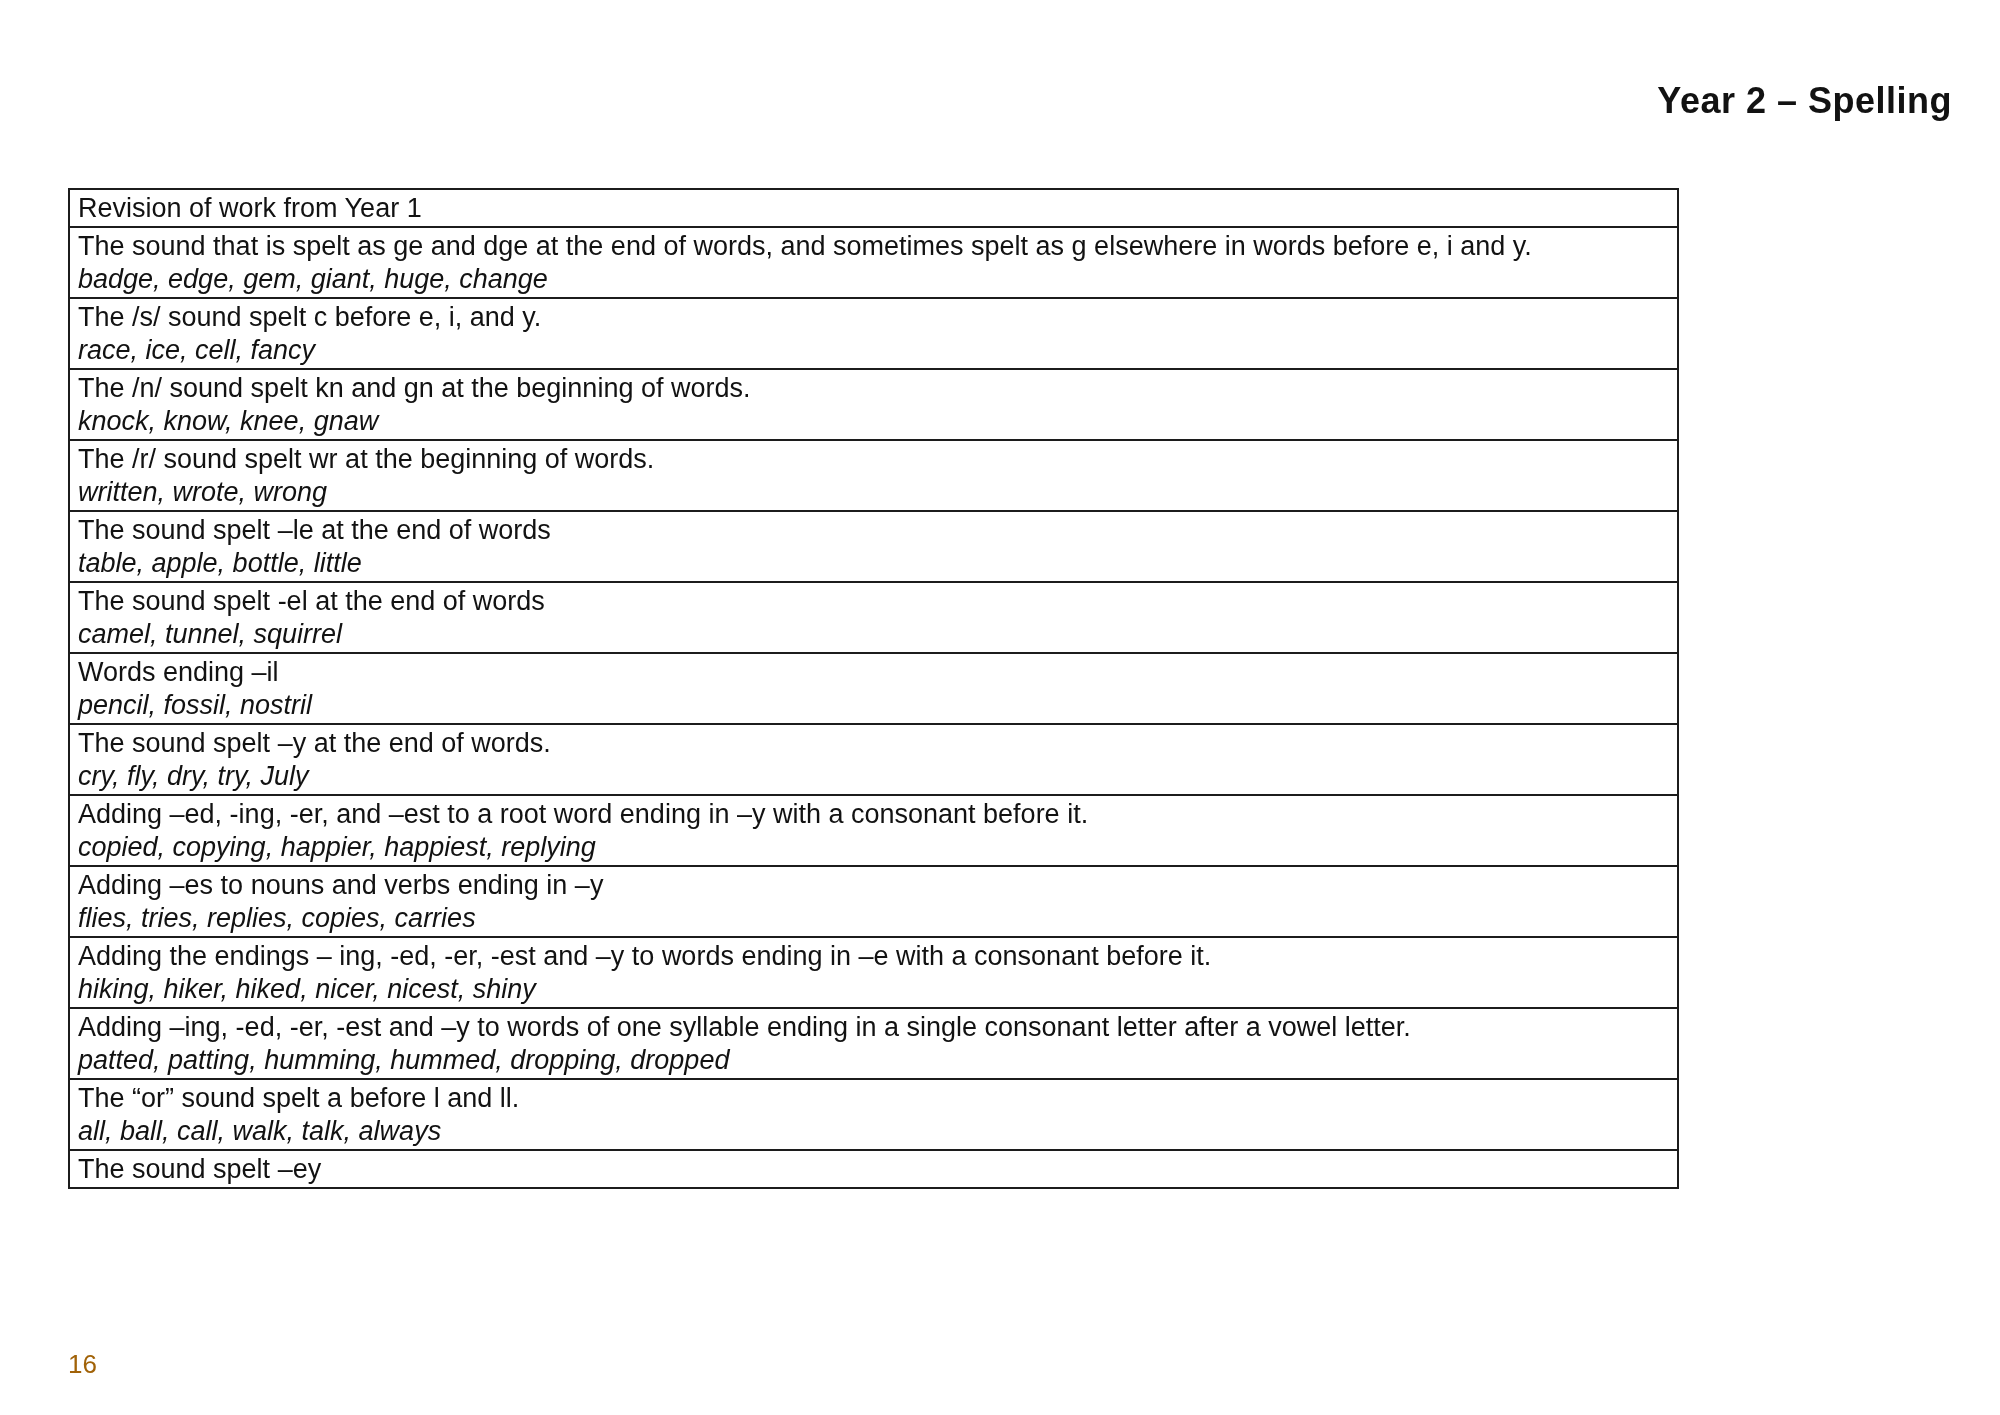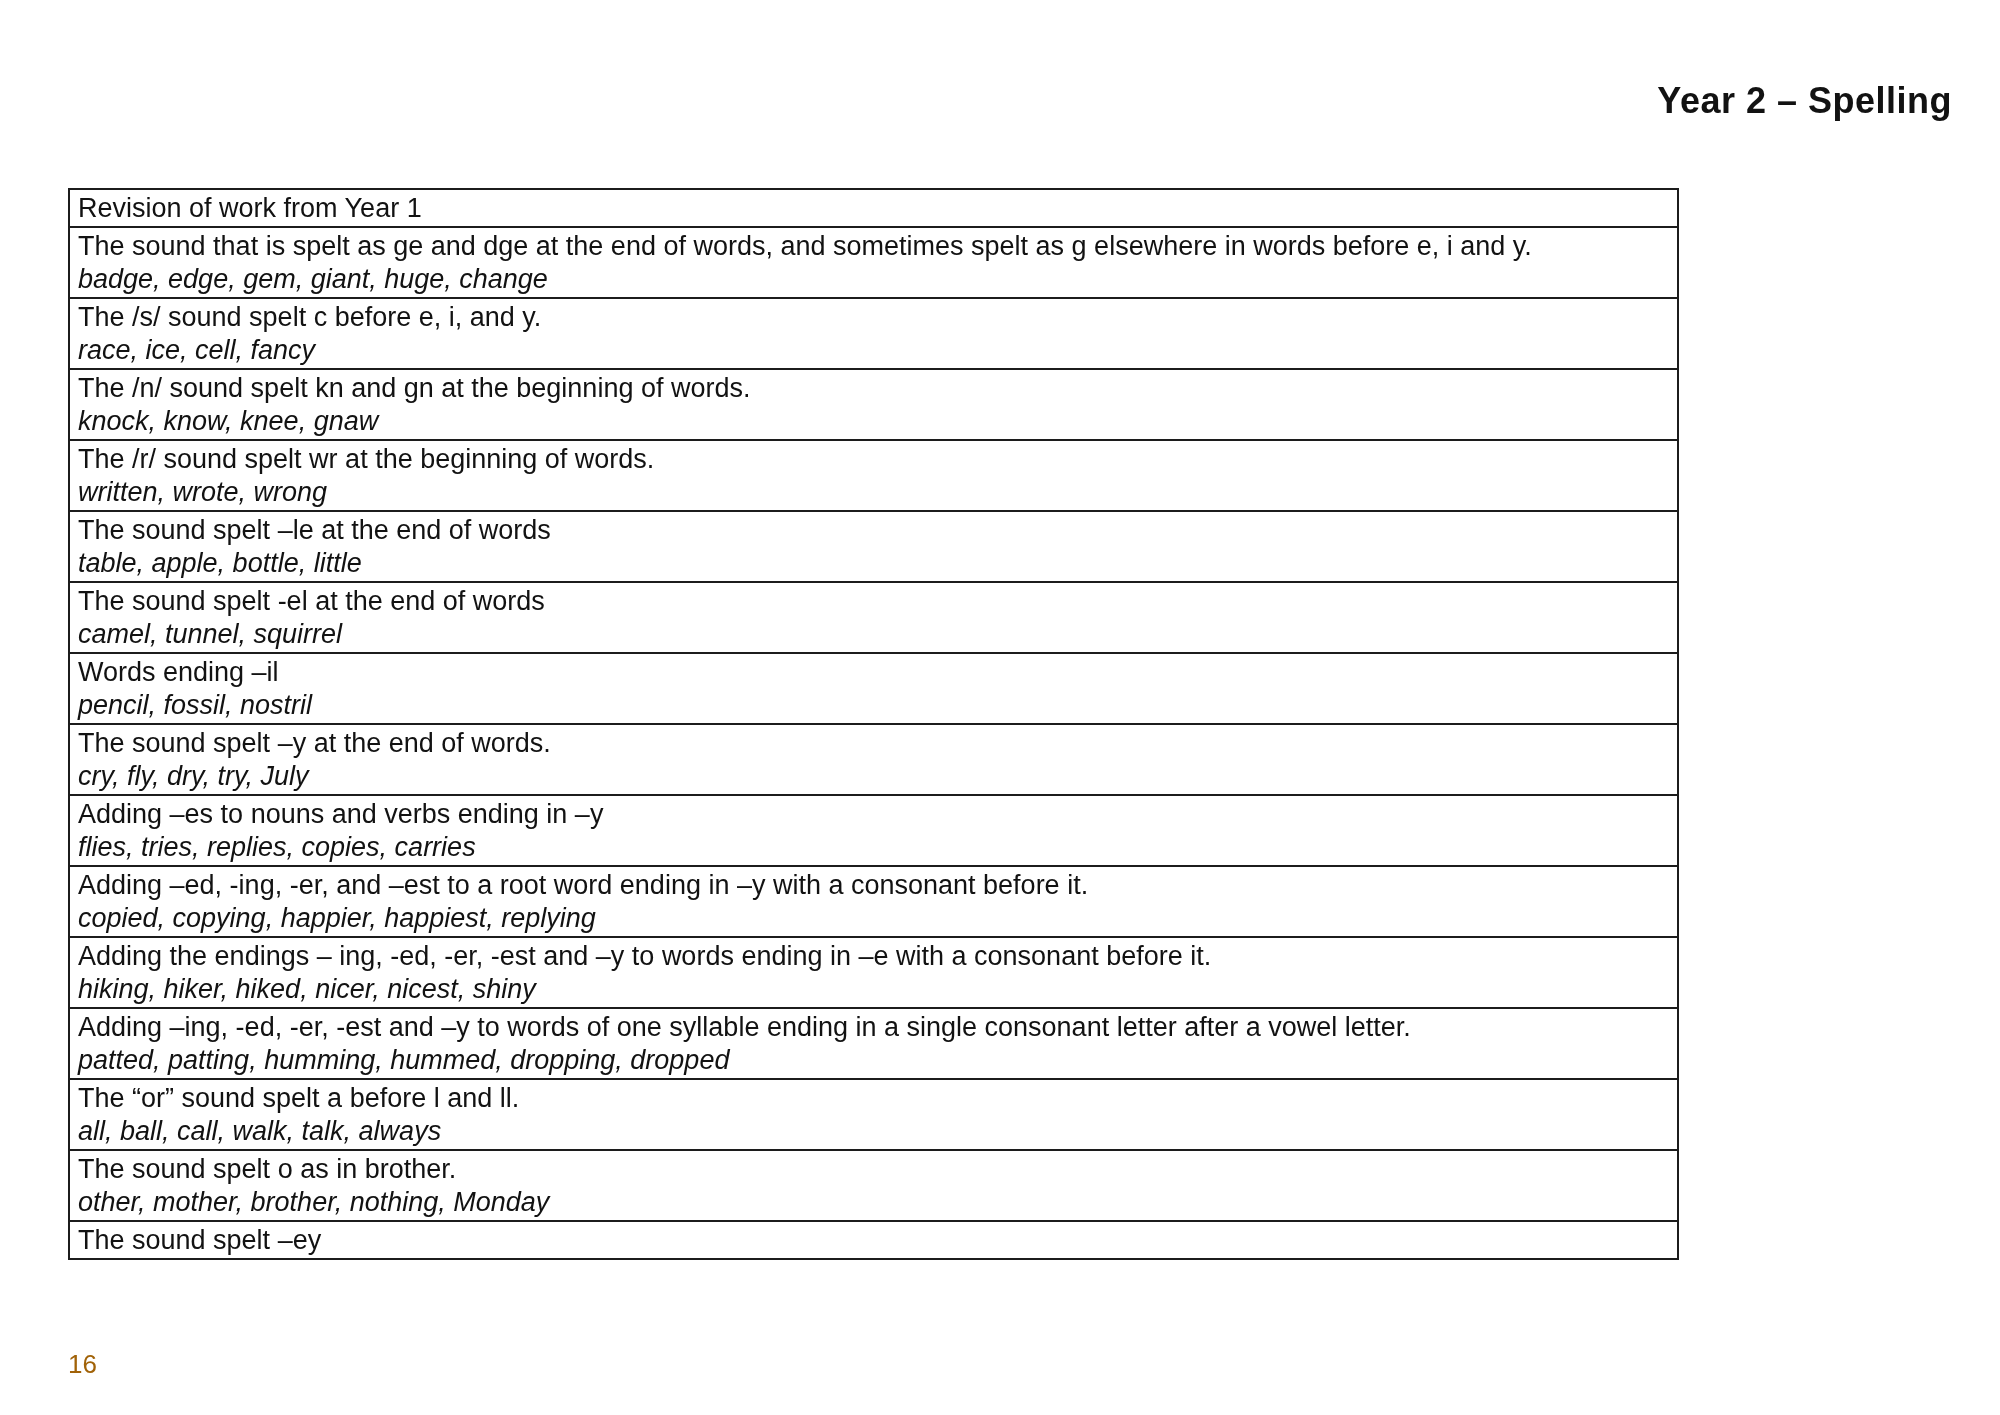--- a/index.html
+++ b/index.html
@@ -95,42 +95,38 @@
   </div>
   <div class="rules-row">
     <div class="rule-text">Words ending –il</div>
     <div class="examples-text">pencil, fossil, nostril</div>
   </div>
   <div class="rules-row">
     <div class="rule-text">The sound spelt –y at the end of words.</div>
     <div class="examples-text">cry, fly, dry, try, July</div>
   </div>
   <div class="rules-row">
+    <div class="rule-text">Adding –ed, -ing, -er, and –est to a root word ending in –y with a consonant before it.</div>
+    <div class="examples-text">copied, copying, happier, happiest, replying</div>
+  </div>
+  <div class="rules-row">
     <div class="rule-text">Adding –es to nouns and verbs ending in –y</div>
     <div class="examples-text">flies, tries, replies, copies, carries</div>
-  </div>
-  <div class="rules-row">
-    <div class="rule-text">Adding –ed, -ing, -er, and –est to a root word ending in –y with a consonant before it.</div>
-    <div class="examples-text">copied, copying, happier, happiest, replying</div>
   </div>
   <div class="rules-row">
     <div class="rule-text">Adding the endings – ing, -ed, -er, -est and –y to words ending in –e with a consonant before it.</div>
     <div class="examples-text">hiking, hiker, hiked, nicer, nicest, shiny</div>
   </div>
   <div class="rules-row">
     <div class="rule-text">Adding –ing, -ed, -er, -est and –y to words of one syllable ending in a single consonant letter after a vowel letter.</div>
     <div class="examples-text">patted, patting, humming, hummed, dropping, dropped</div>
   </div>
   <div class="rules-row">
     <div class="rule-text">The “or” sound spelt a before l and ll.</div>
     <div class="examples-text">all, ball, call, walk, talk, always</div>
   </div>
   <div class="rules-row">
-    <div class="rule-text">The sound spelt o as in brother.</div>
-    <div class="examples-text">other, mother, brother, nothing, Monday</div>
-  </div>
-  <div class="rules-row">
     <div class="rule-text">The sound spelt –ey</div>
     <div class="examples-text"></div>
   </div>
 </div>
 
 <div class="page-number">16</div>
 
 </body></html>

